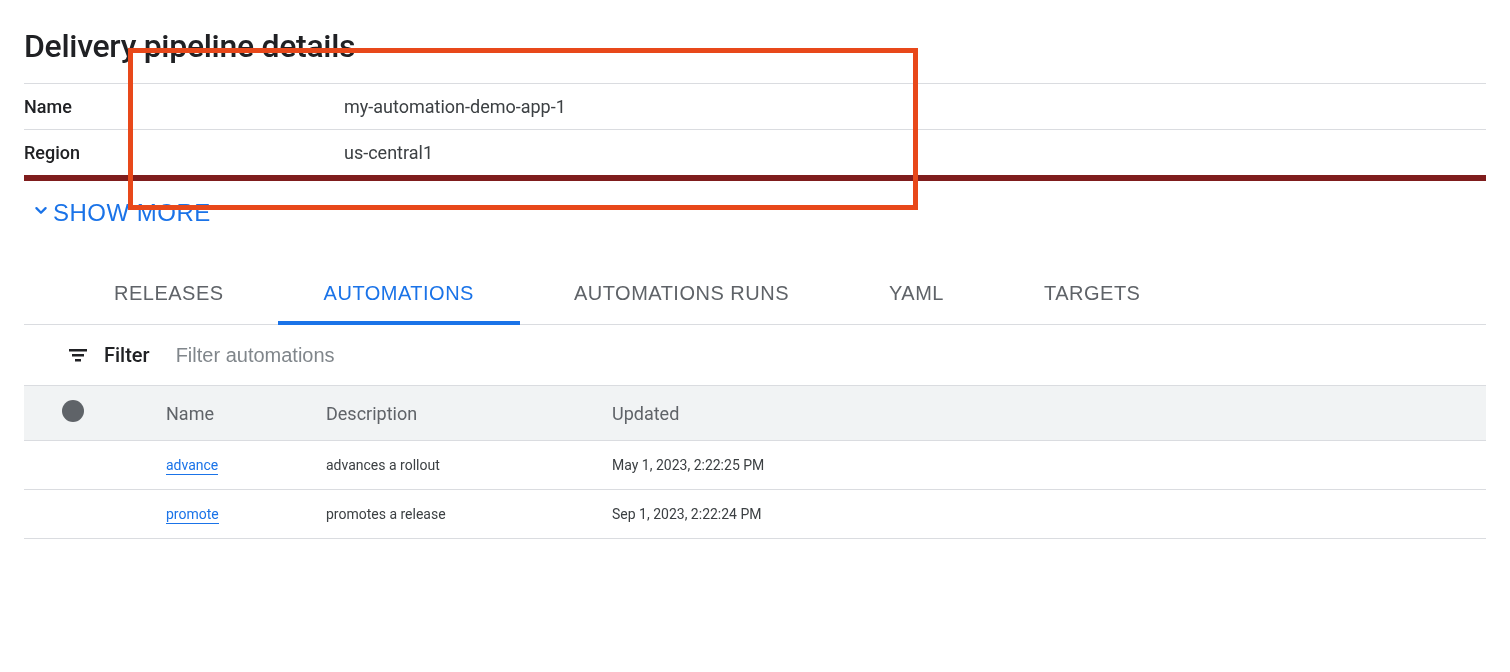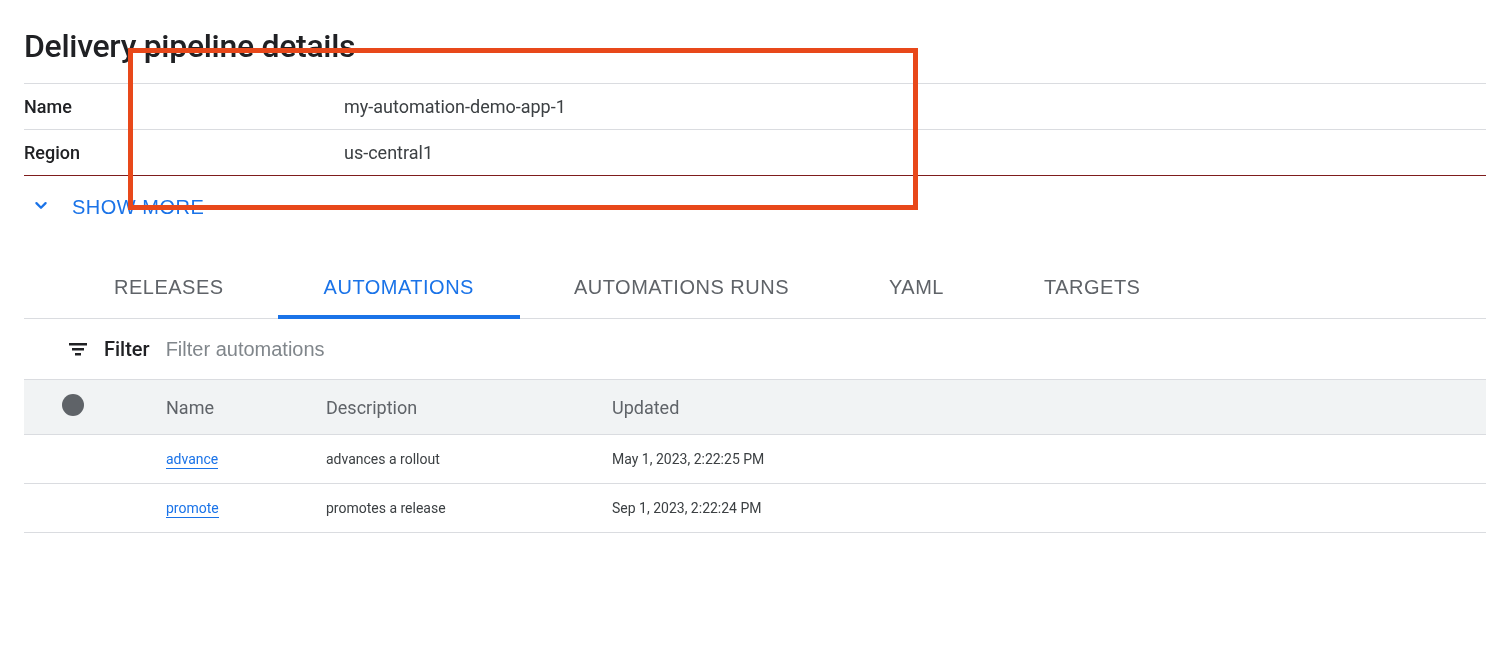--- a/index.html
+++ b/index.html
@@ -24,37 +24,37 @@
       letter-spacing: -0.3px;
     }
     .detail-row {
       display: flex;
       align-items: center;
       border-top: 1px solid #dadce0;
       padding: 12px 0;
       font-size: 18px;
     }
     .detail-row:last-of-type {
-      border-bottom: 1px solid #7f1d1d;
+      border-bottom: 6px solid #7f1d1d;
     }
     .detail-label {
       width: 320px;
       font-weight: 500;
       color: #202124;
     }
     .detail-value {
       color: #3c4043;
     }
     .show-more {
       display: inline-flex;
       align-items: center;
-      gap: 20px;
+      gap: 1px;
       padding: 18px 0 24px 6px;
       color: #1a73e8;
-      font-size: 20px;
+      font-size: 24px;
       font-weight: 500;
       letter-spacing: 0.5px;
       cursor: pointer;
       border: none;
       background: none;
     }
     .chevron {
       display: inline-block;
     }
     .tabs-wrapper {
@@ -97,21 +97,21 @@
       font-weight: 500;
       color: #202124;
     }
     .filter-input {
       border: none;
       font-size: 20px;
       color: #5f6368;
       background: transparent;
       flex: 1;
       outline: none;
-      margin-left: 2px;
+      margin-left: 12px;
     }
     .filter-input::placeholder {
       color: #80868b;
     }
     .table {
       width: 100%;
       border-collapse: collapse;
       position: relative;
     }
     .table thead tr {

